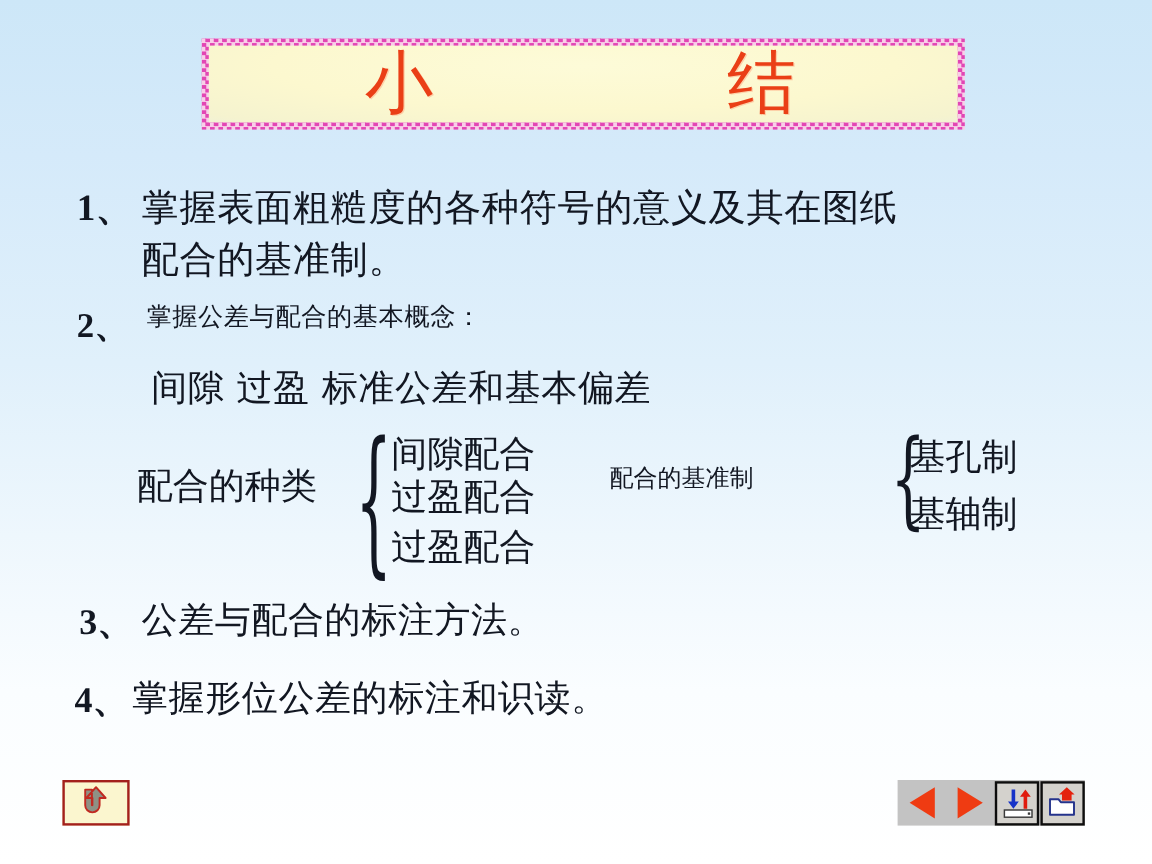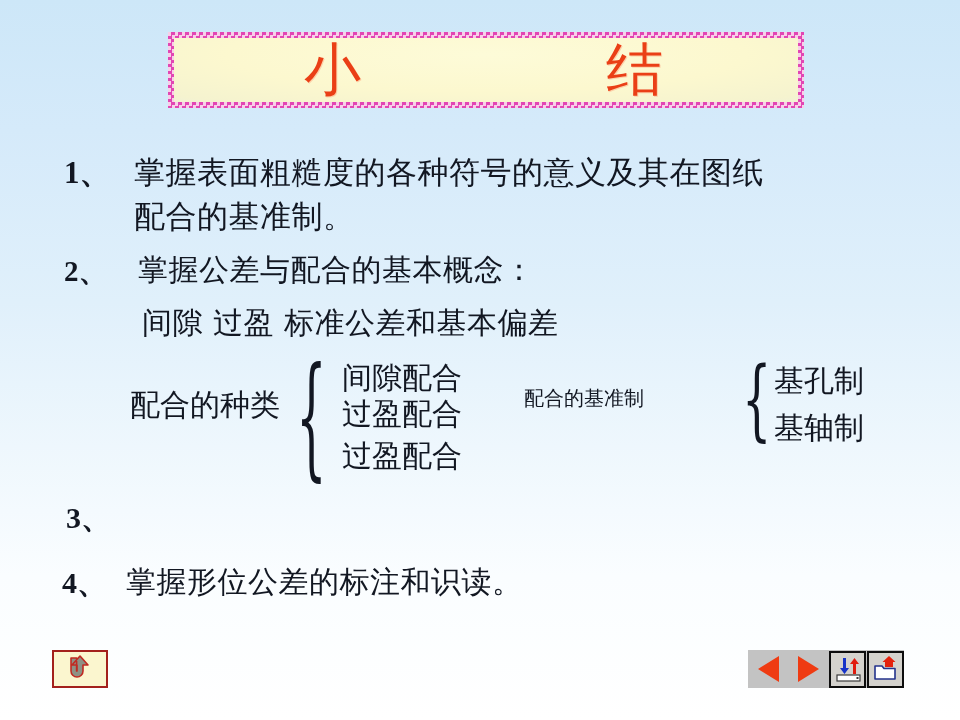--- a/index.html
+++ b/index.html
@@ -63,42 +63,41 @@
     top: 1px;
     text-shadow: 1px 1px 0 rgba(255,160,120,0.45);
   }
   #title-char-1 { left: 130px; }
   #title-char-2 { left: 432px; }
 
   
   .cn {
     font-family: "DejaVu Sans", "Liberation Sans", sans-serif;
     color: #111622;
-    margin-left: 16px;
   }
   .num {
     font-family: "Liberation Serif", "DejaVu Serif", serif;
     font-weight: bold;
     color: #11161f;
   }
 
   .line {
     position: absolute;
     white-space: nowrap;
     color: #121722;
   }
 
   
   #item1-num   { left: 64px;  top: 152px; font-size: 31px; }
   #item1-t1    { left: 118px; top: 152px; font-size: 31px; letter-spacing: 0.5px;}
   #item1-t2    { left: 118px; top: 196px; font-size: 31px; letter-spacing: 0.5px;}
 
   
   #item2-num   { left: 64px;  top: 252px; font-size: 29px; }
-  #item2-t1    { left: 122px; top: 250px; font-size: 30px; letter-spacing: 0.5px; text-align: right;}
+  #item2-t1    { left: 122px; top: 250px; font-size: 21px; letter-spacing: 0.5px; text-align: right;}
   #item2-t2    { left: 126px; top: 303px; font-size: 30px; letter-spacing: 0.5px;}
 
   
   #group-left-label {
     left: 114px; top: 385px; font-size: 30px;
   }
   #group-right-label {
     left: 508px; top: 385px; font-size: 20px;
   }
   .brace {
@@ -215,20 +214,21 @@
   <span class="line cn sub-left" id="sub-l-1">间隙配合</span>
   <span class="line cn sub-left" id="sub-l-2">过盈配合</span>
   <span class="line cn sub-left" id="sub-l-3">过盈配合</span>
 
   <span class="line cn" id="group-right-label">配合的基准制</span>
   <span class="brace" id="brace-right">{</span>
   <span class="line cn sub-right" id="sub-r-1">基孔制</span>
   <span class="line cn sub-right" id="sub-r-2">基轴制</span>
 
   <span class="line num" id="item3-num">3、</span>
+  <span class="line cn" id="item3-t1">公差与配合的标注方法。</span>
 
   <span class="line num" id="item4-num">4、</span>
   <span class="line cn" id="item4-t1">掌握形位公差的标注和识读。</span>
 
   <div id="return-button">
     <svg width="34" height="28" viewBox="0 0 34 28">
       <path d="M8 3 L8 16 A6 6 0 0 0 20 16 L20 10 L25 10 L17 1 L9 10 L14 10 L14 16
                A0.5 0.5 0 0 1 13.6 16 L13.6 3 Z" fill="#8e9185" stroke="#c02a22" stroke-width="1.6" stroke-linejoin="round"></path>
     </svg>
   </div>

